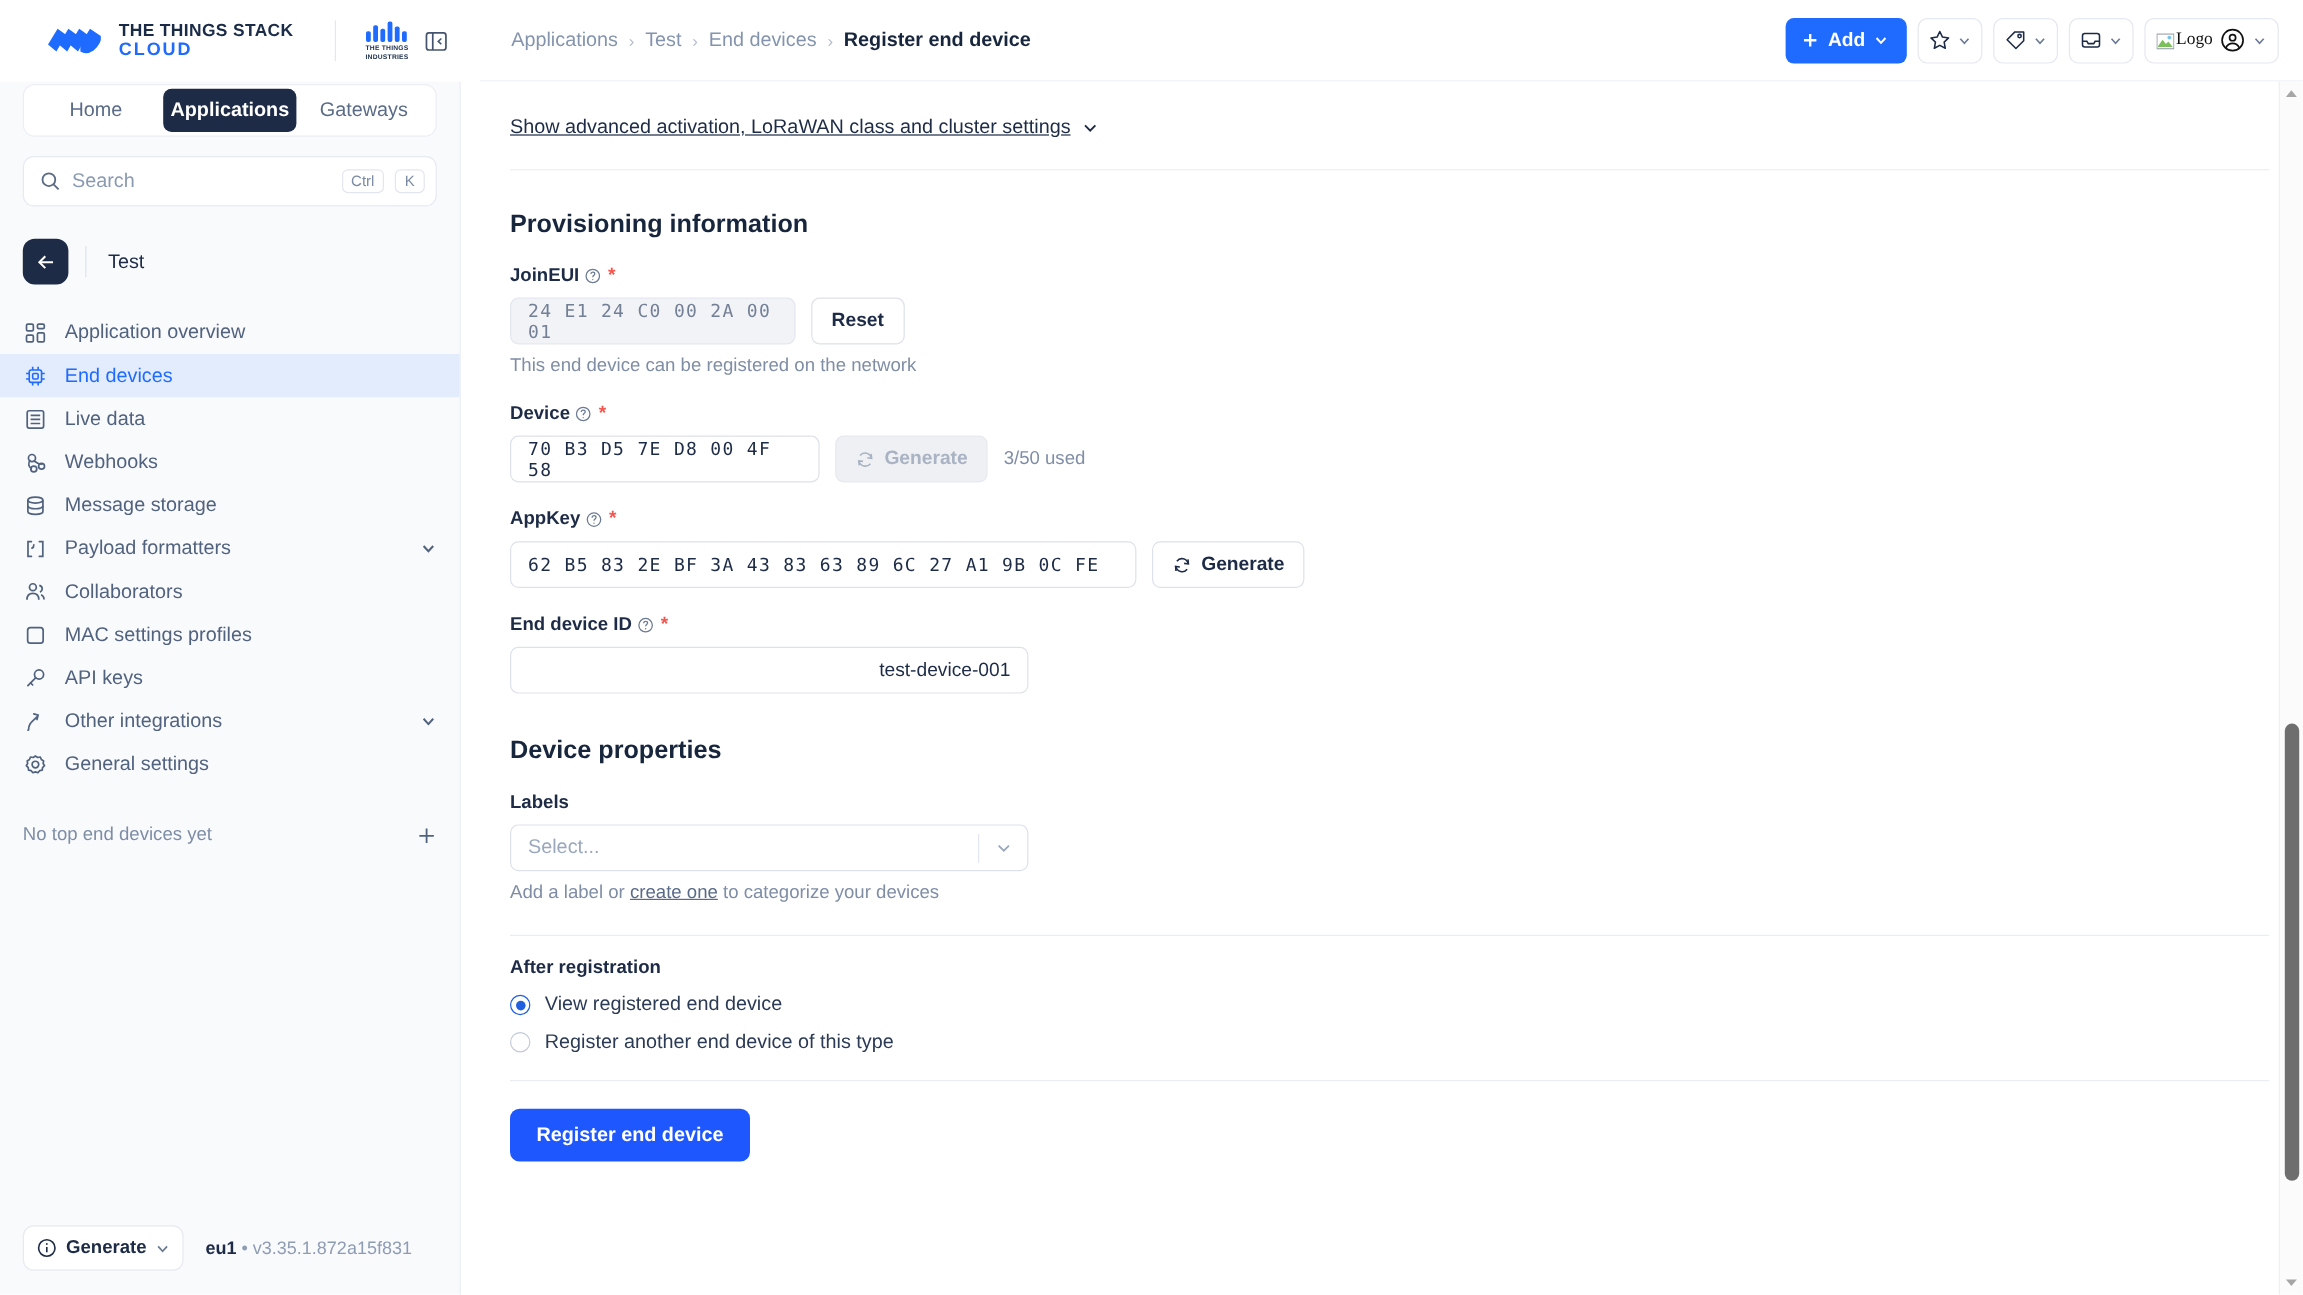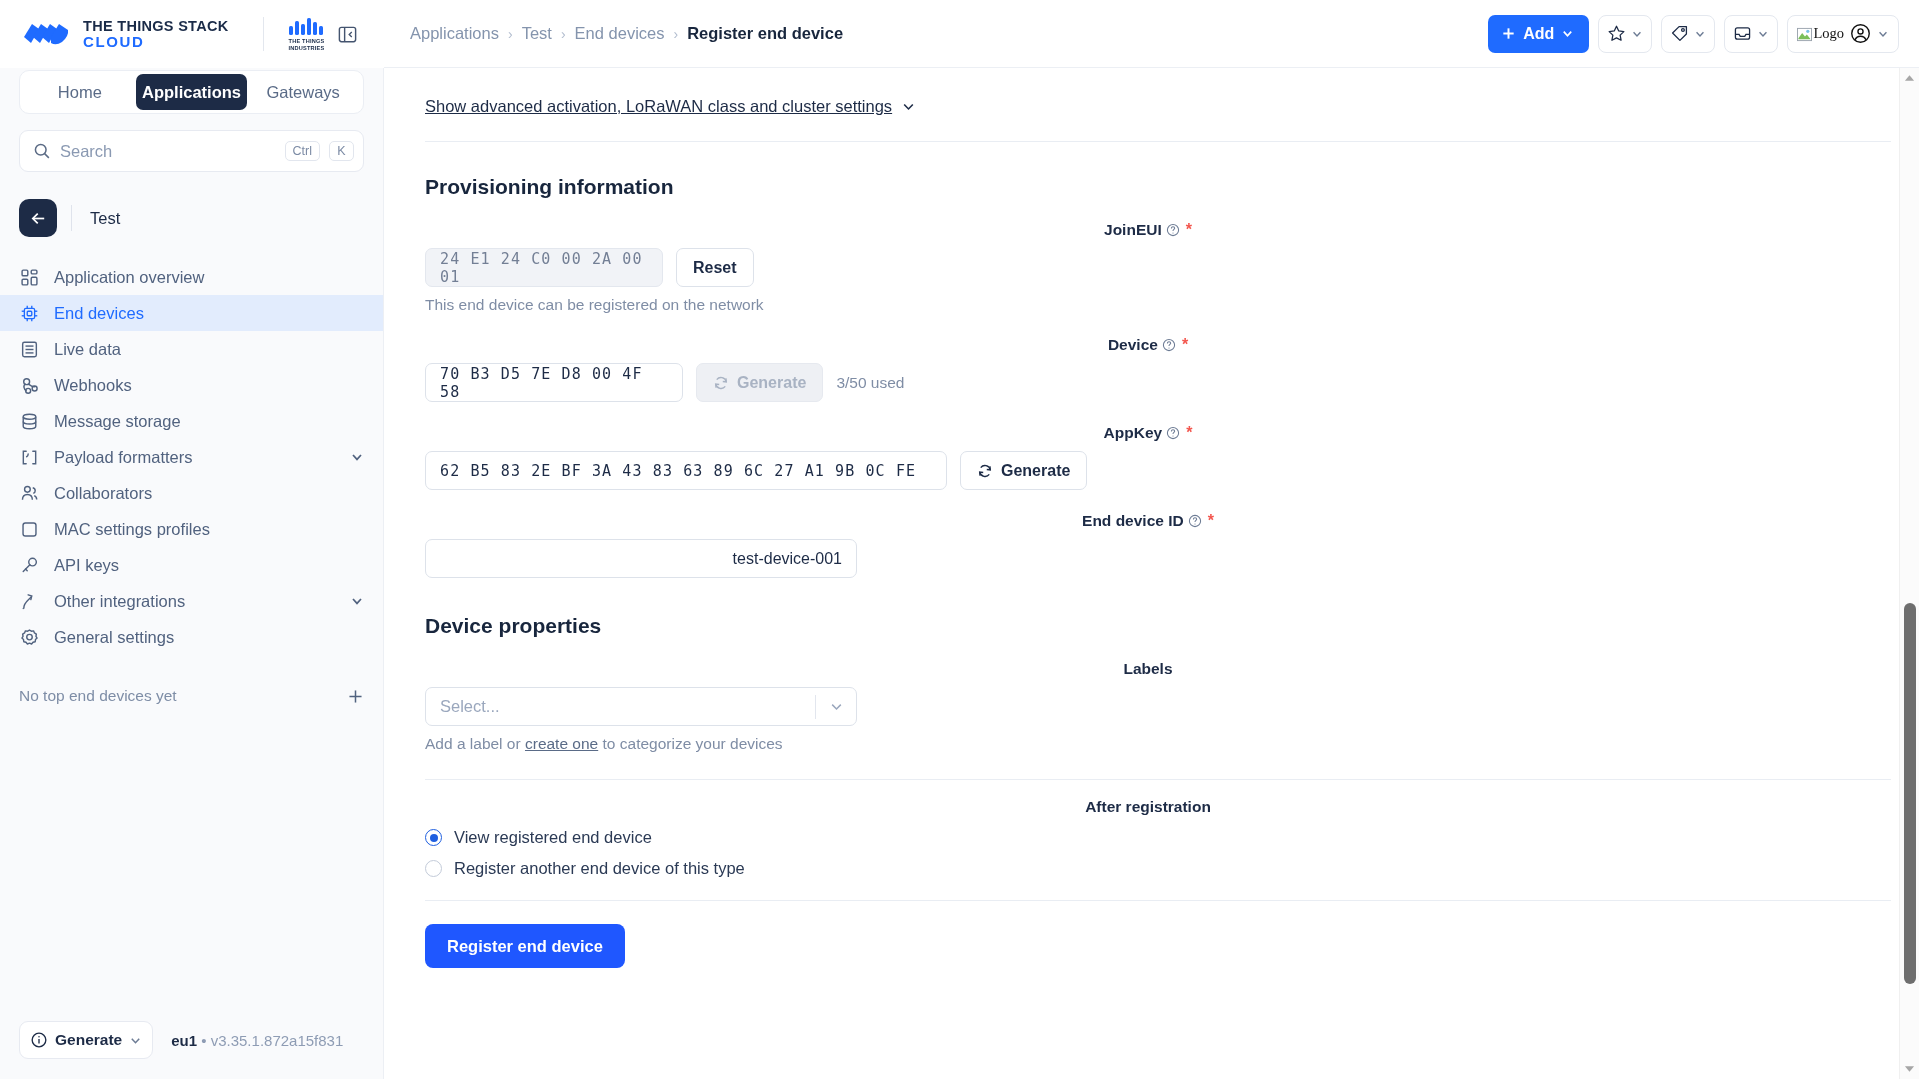--- a/index.html
+++ b/index.html
@@ -6,21 +6,21 @@
   html, body {
     width: 1919px; height: 1079px;
     font-family: "Liberation Sans", sans-serif;
     background: #fff;
     overflow: hidden;
   }
   body { display: flex; flex-direction: column; }
 
   
   .app { display: flex; flex-direction: column; width: 1919px; height: 1079px; }
-  .top-row { display: flex; height: 68px; flex: 0 0 68px; background: #fff; }
+  .top-row { display: flex; height: 68px; flex: 0 0 68px; background: #fff; padding-left: 16px; }
 
   .brand-zone {
     width: 384px; flex: 0 0 384px;
     display: flex; align-items: center;
     padding-left: 22px; gap: 0;
     background: #fff;
   }
   .logo-mark { display: flex; align-items: center; }
   .brand-text { margin-left: 13px; line-height: 1.04; }
   .brand-line1 { font-size: 14.5px; font-weight: bold; letter-spacing: .3px; color: #1a2b48; }
@@ -140,21 +140,21 @@
     display: inline-flex; align-items: center; gap: 9px;
     font-size: 16.5px; color: #1d2b46; text-decoration: underline; cursor: pointer;
   }
   .hr { height: 1px; background: #e9edf3; margin: 25px 0 0 0; width: 1466px; }
 
   .section-title { font-size: 21px; font-weight: bold; color: #18263d; margin-top: 33px; }
 
   .field { margin-top: 22px; }
   .field-label {
     display: flex; align-items: center; gap: 4px;
-    font-size: 15.5px; font-weight: bold; color: #1d2b46; margin-bottom: 9px; justify-content: center;
+    font-size: 15.5px; font-weight: bold; color: #1d2b46; margin-bottom: 9px;
   }
   .req-star { color: #f3564e; font-size: 16px; margin-left: 2px; }
   .help-icon { display: inline-flex; align-items: center; cursor: pointer; }
 
   .field-row { display: flex; align-items: center; gap: 13px; }
   .hexbox {
     height: 39px; border: 1px solid #dde2ea; border-radius: 7px;
     display: flex; align-items: center; padding: 0 14px;
     font-family: "DejaVu Sans Mono", monospace; font-size: 15px;
     letter-spacing: 1.1px; background: #fff; color: #1d2b46;

